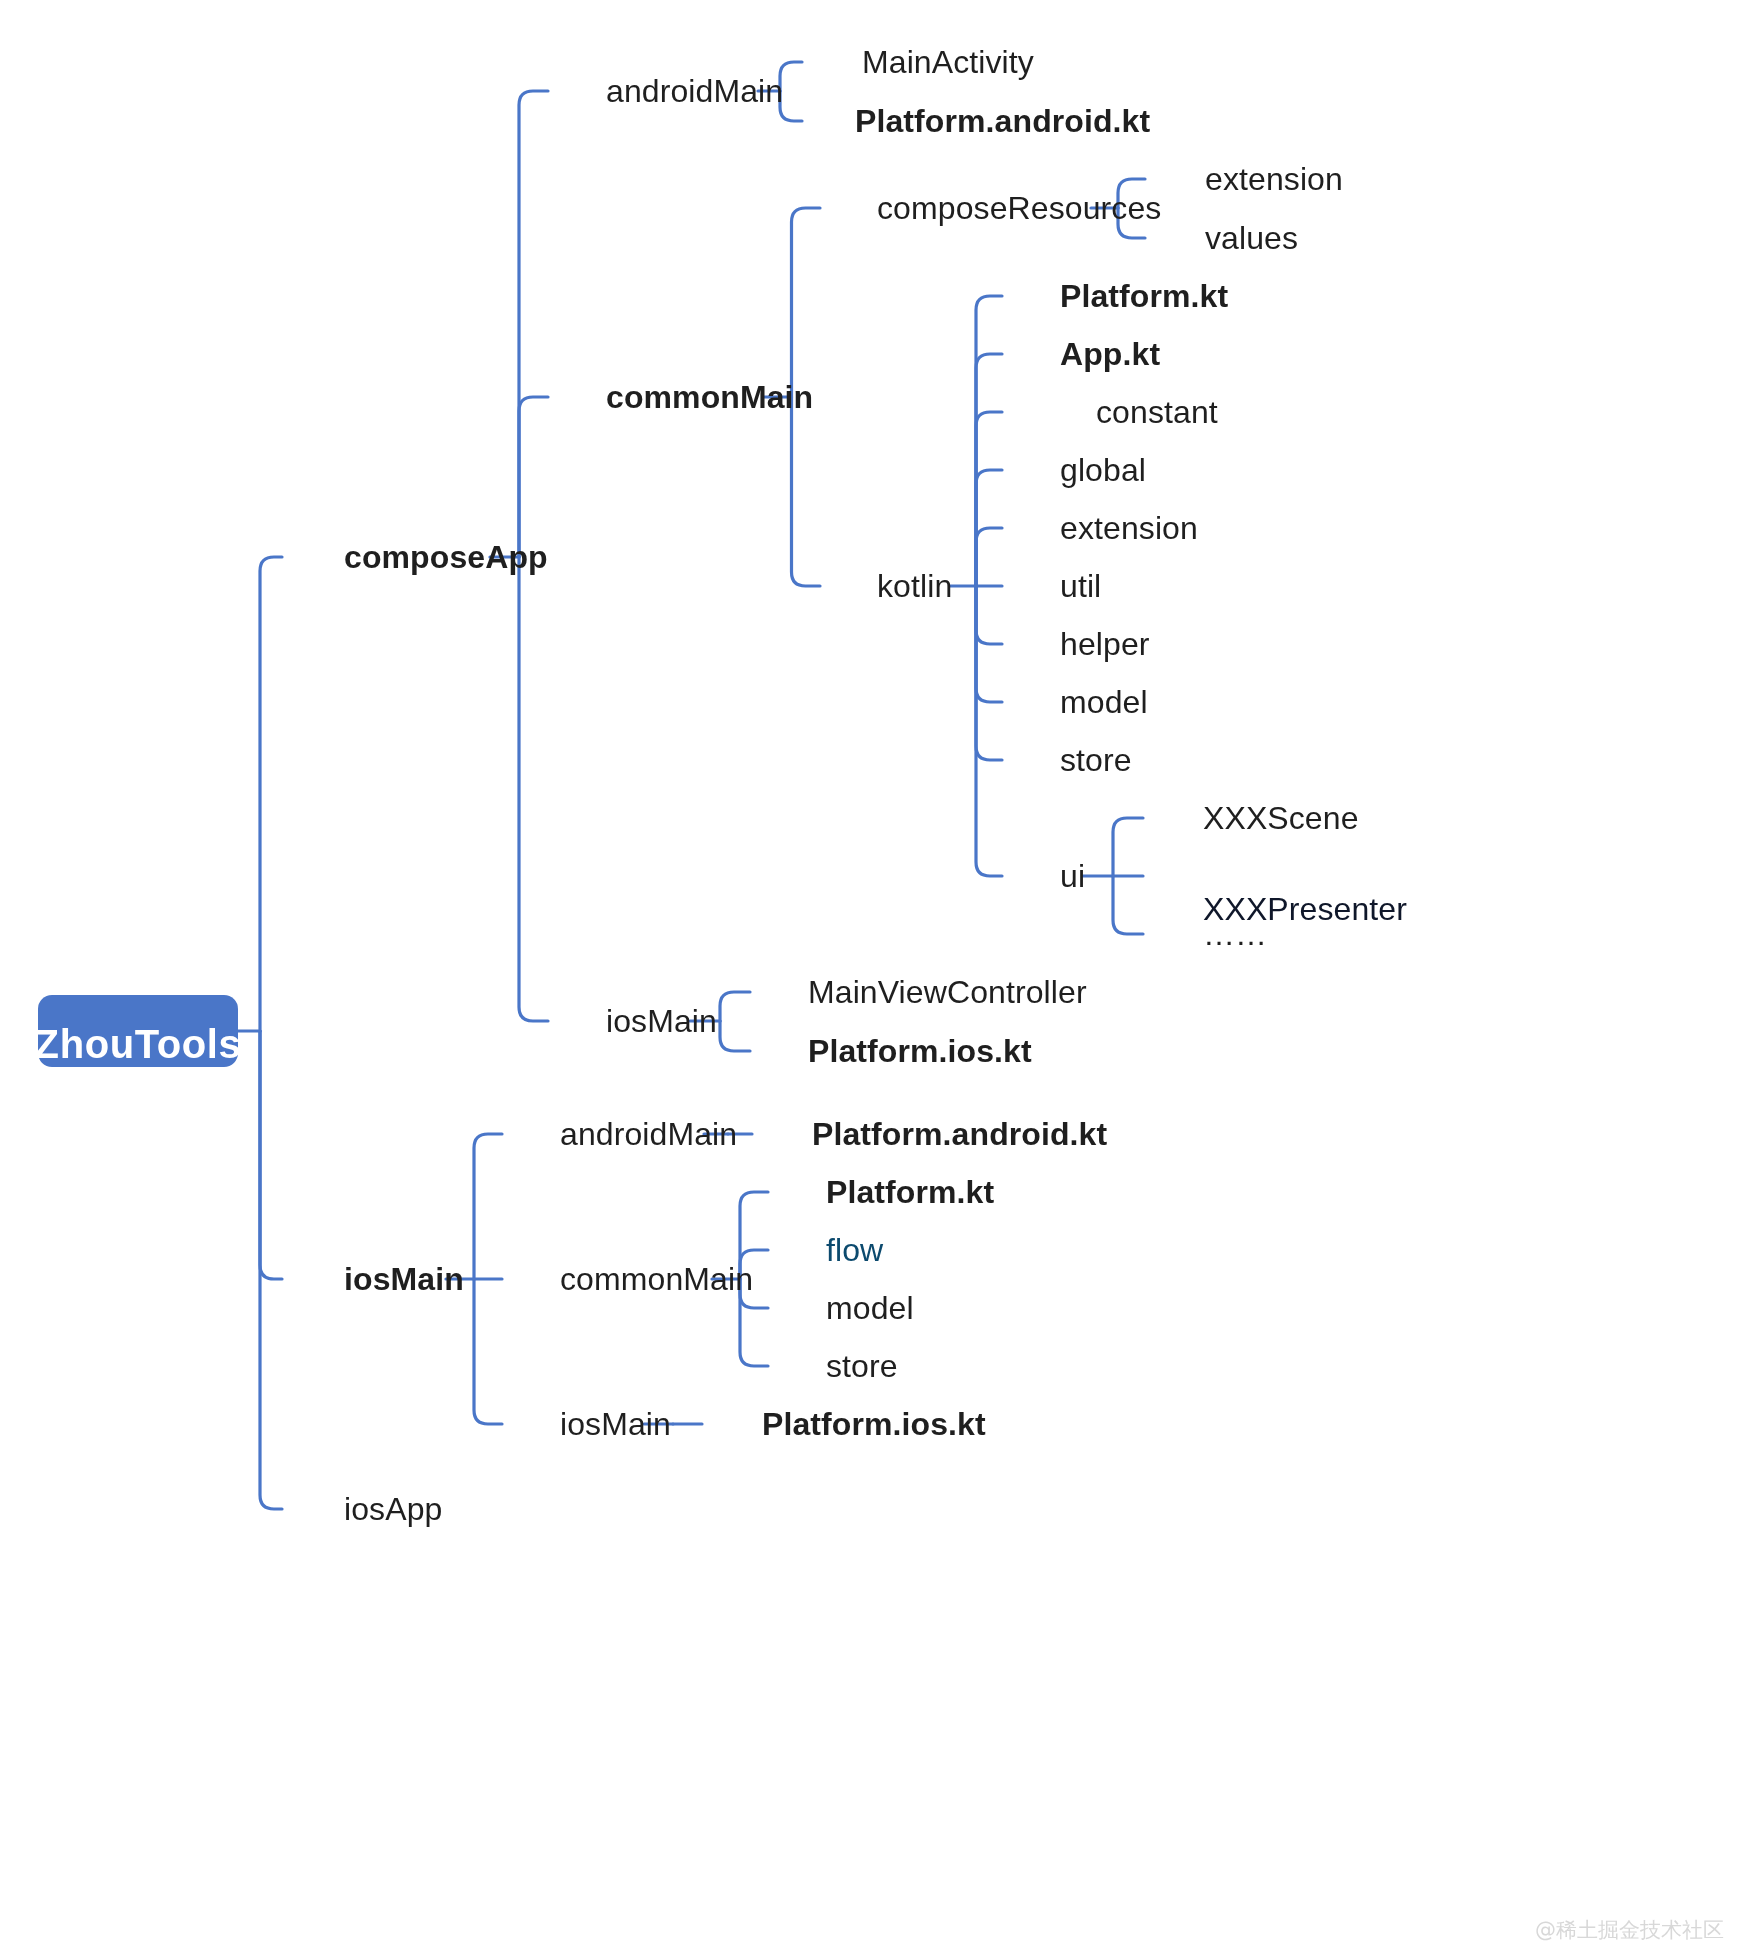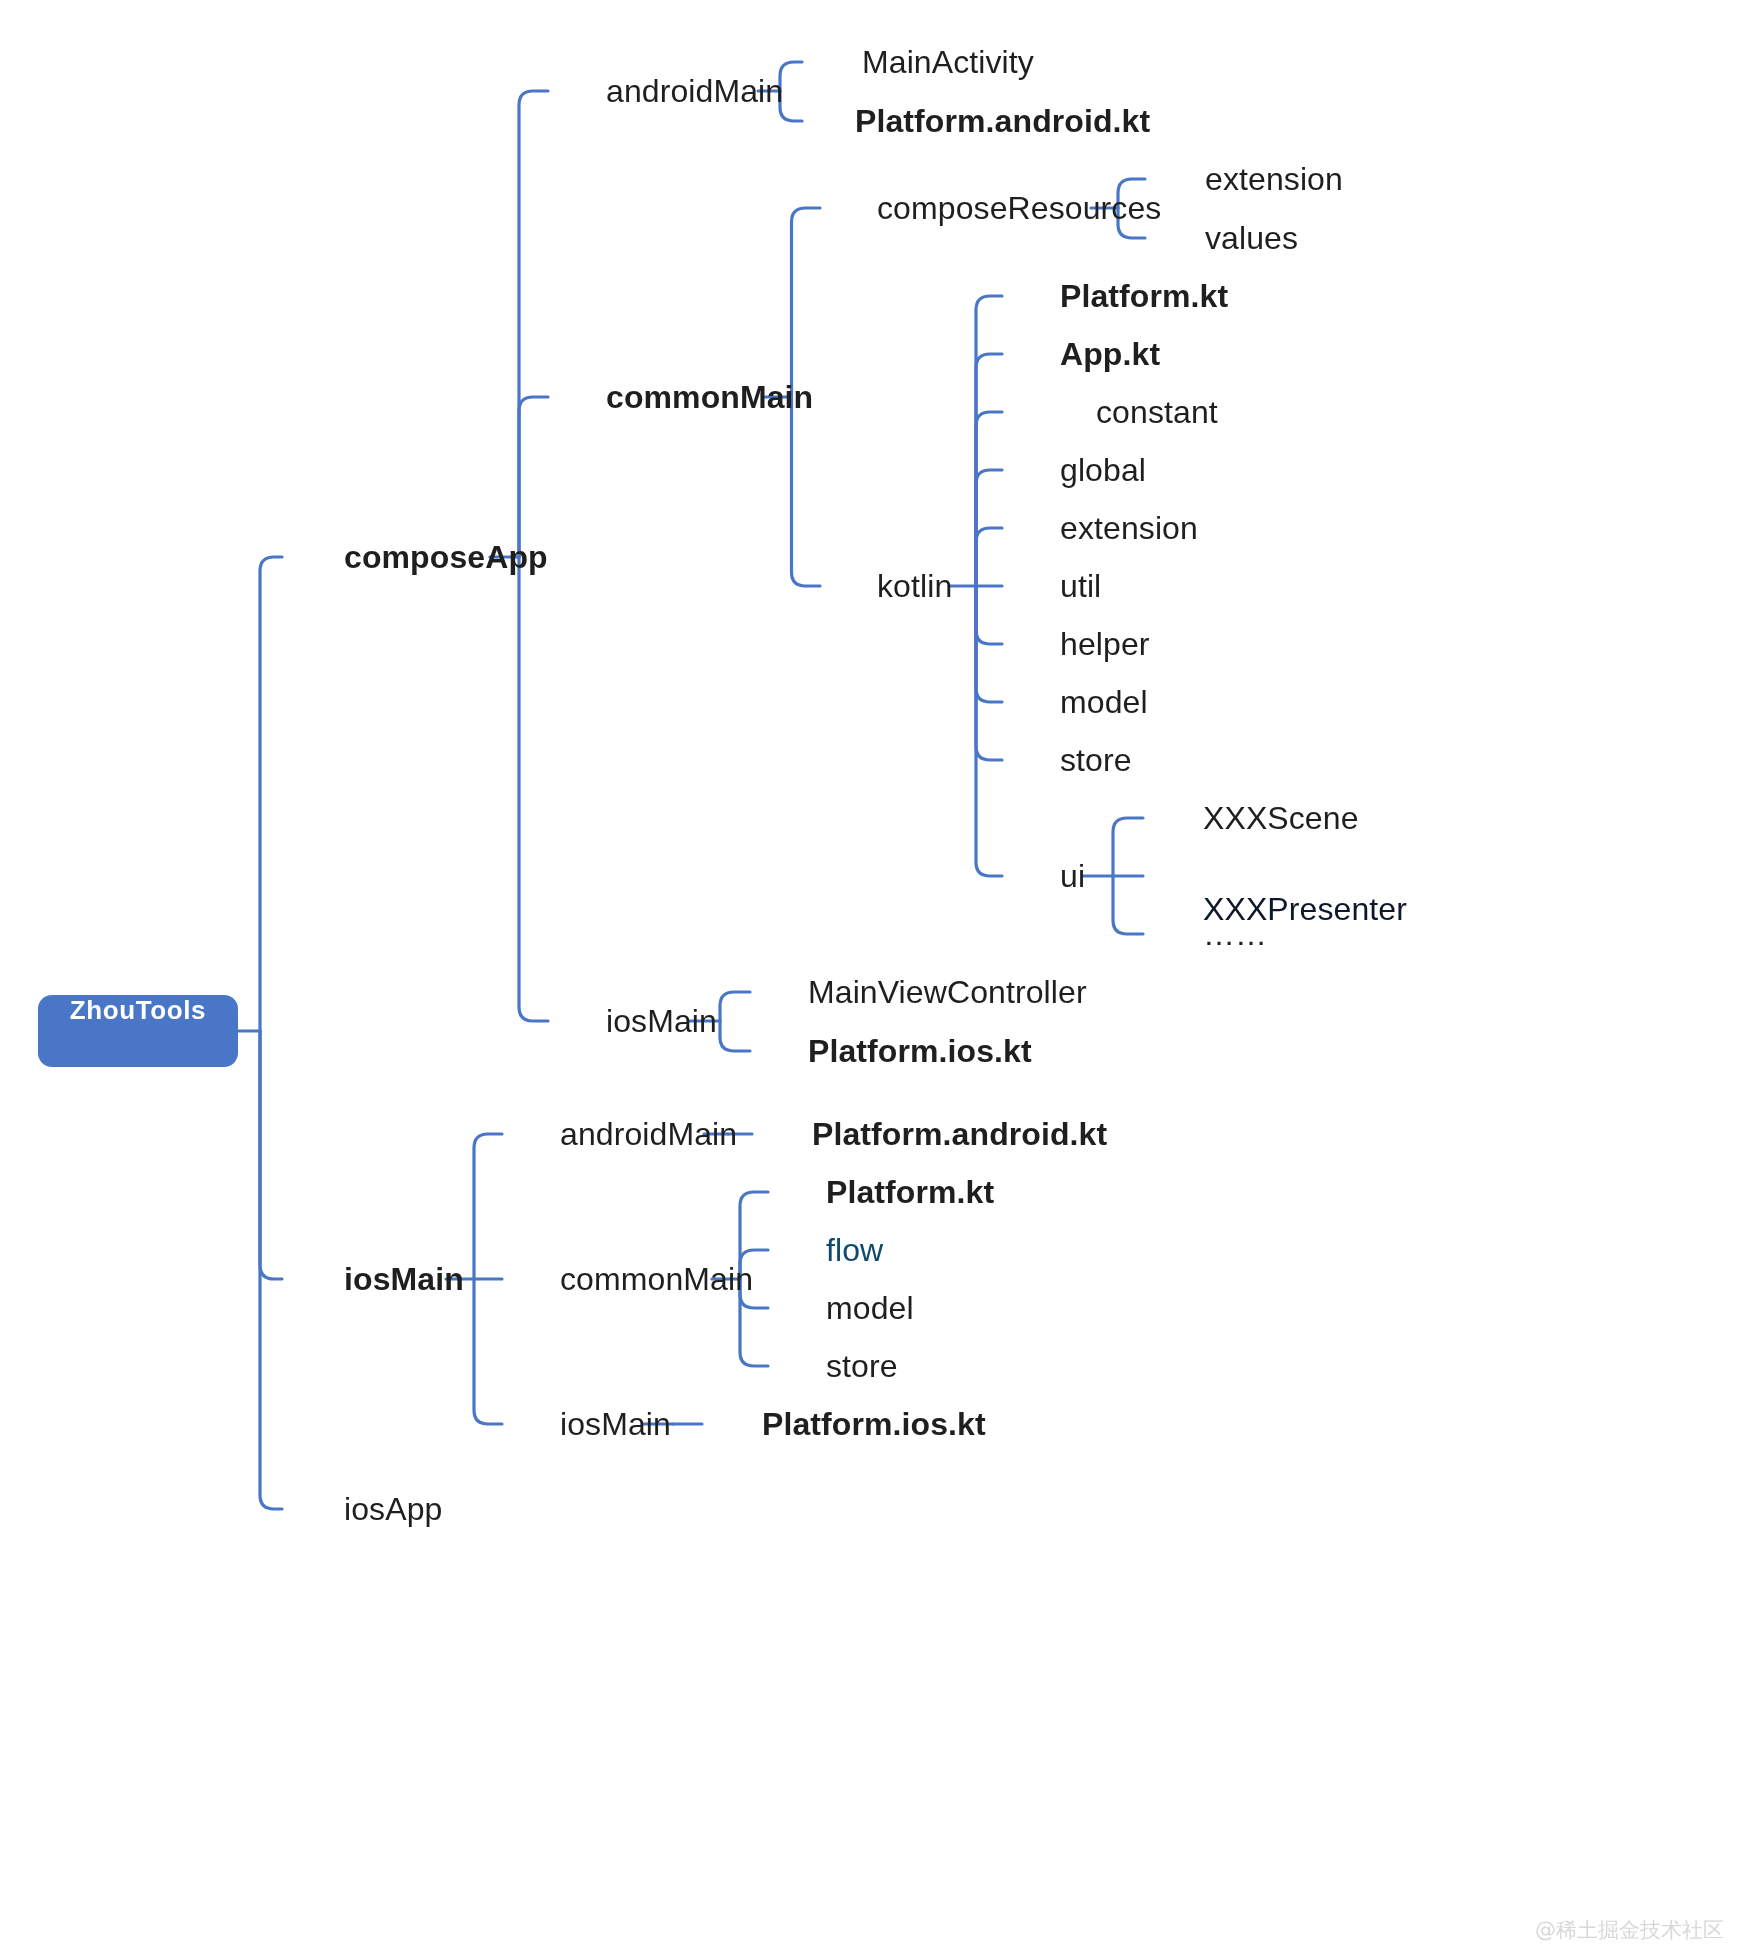--- a/index.html
+++ b/index.html
@@ -39,26 +39,26 @@
     letter-spacing: 0.1px;
     transform: translateY(-50%);
   }
   .node-label.bold {
     font-weight: bold;
     color: #141414;
   }
   .root-node {
     position: absolute;
     display: flex;
-    align-items: flex-start;
+    align-items: flex-end;
     justify-content: center;
     background: #4a76c8;
     color: #ffffff;
     border-radius: 14px;
-    font-size: 26px;
+    font-size: 40px;
     font-weight: bold;
     letter-spacing: 0.6px;
     box-sizing: border-box;
   }
   #watermark {
     position: absolute;
     right: 22px;
     bottom: 14px;
     color: #d8d8d8;
     font-size: 21px;

